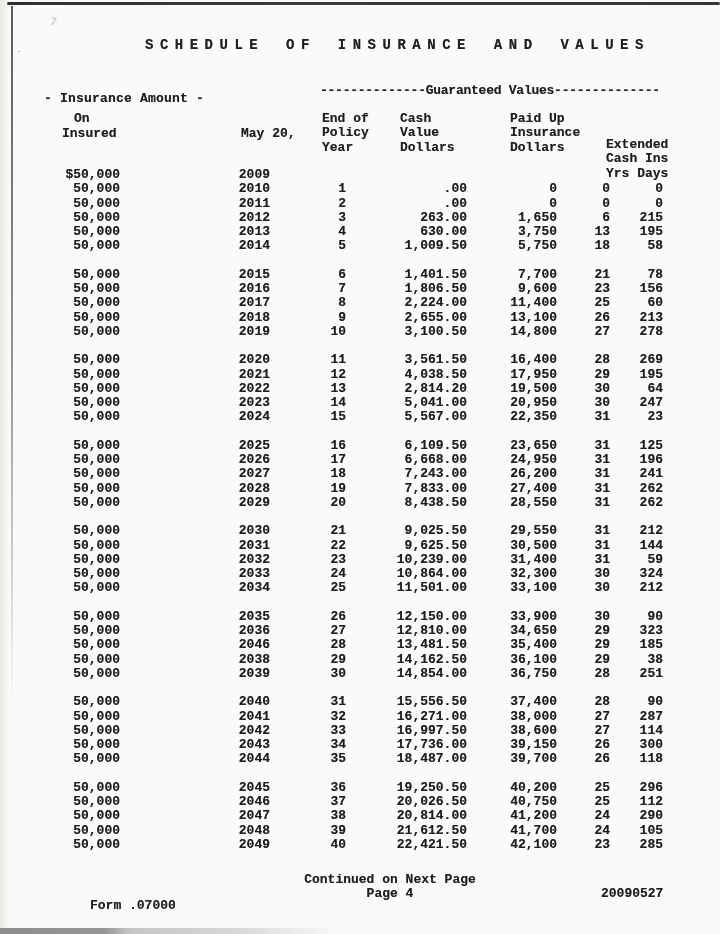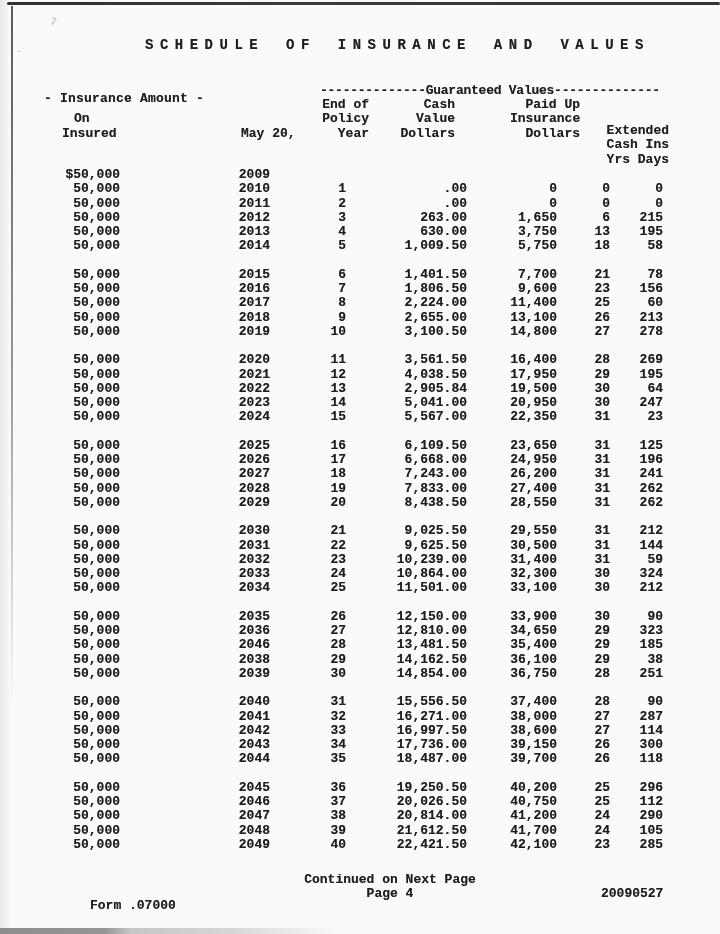--- a/index.html
+++ b/index.html
@@ -26,21 +26,21 @@
 
   .page-title{position:absolute;left:145px;top:37px;font-size:14px;
     letter-spacing:6.5px;word-spacing:7px;white-space:nowrap;}
 
   .hdr{position:absolute;white-space:nowrap;font-size:13px;line-height:14.3px;}
   .hdr-insamt{left:44px;top:92px;letter-spacing:.2px;}
   .hdr-guaranteed{left:320px;top:84px;letter-spacing:-.25px;}
   .hdr-on{left:74px;top:112px;}
   .hdr-insured{left:62px;top:127px;}
   .hdr-may20{left:241px;top:127px;}
-  .hdr-group{position:absolute;top:98px;text-align:right;font-size:13px;line-height:14.3px;}
+  .hdr-group{position:absolute;top:112px;text-align:left;font-size:13px;line-height:14.3px;}
   .hdr-group div{white-space:nowrap;}
   .grp-policy{left:322px;width:47px;}
   .grp-cash{left:400px;width:55px;}
   .grp-paid{left:500px;width:70px;margin-left:10px;}
   .grp-ext{left:606px;width:63px;margin-top:26px;}
 
   .table-body{position:absolute;left:0;top:168px;width:720px;font-size:13px;}
   .block{margin-bottom:14px;}
   .row{display:flex;line-height:14.3px;white-space:pre;}
   .cell{display:block;text-align:right;}
@@ -213,21 +213,21 @@
     <span class="cell c3">12</span>
     <span class="cell c4">4,038.50</span>
     <span class="cell c5">17,950</span>
     <span class="cell c6">29</span>
     <span class="cell c7">195</span>
   </div>
       <div class="row">
     <span class="cell c1">50,000</span>
     <span class="cell c2">2022</span>
     <span class="cell c3">13</span>
-    <span class="cell c4">2,905.84</span>
+    <span class="cell c4">2,814.20</span>
     <span class="cell c5">19,500</span>
     <span class="cell c6">30</span>
     <span class="cell c7">64</span>
   </div>
       <div class="row">
     <span class="cell c1">50,000</span>
     <span class="cell c2">2023</span>
     <span class="cell c3">14</span>
     <span class="cell c4">5,041.00</span>
     <span class="cell c5">20,950</span>

